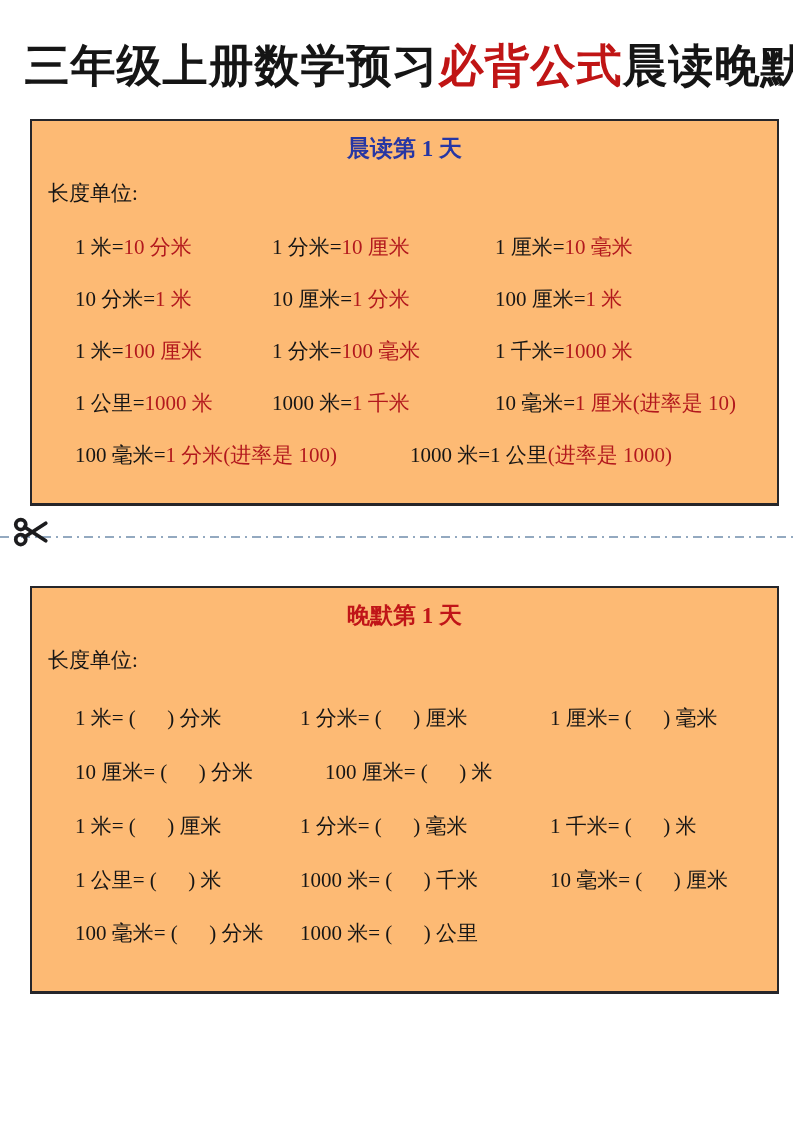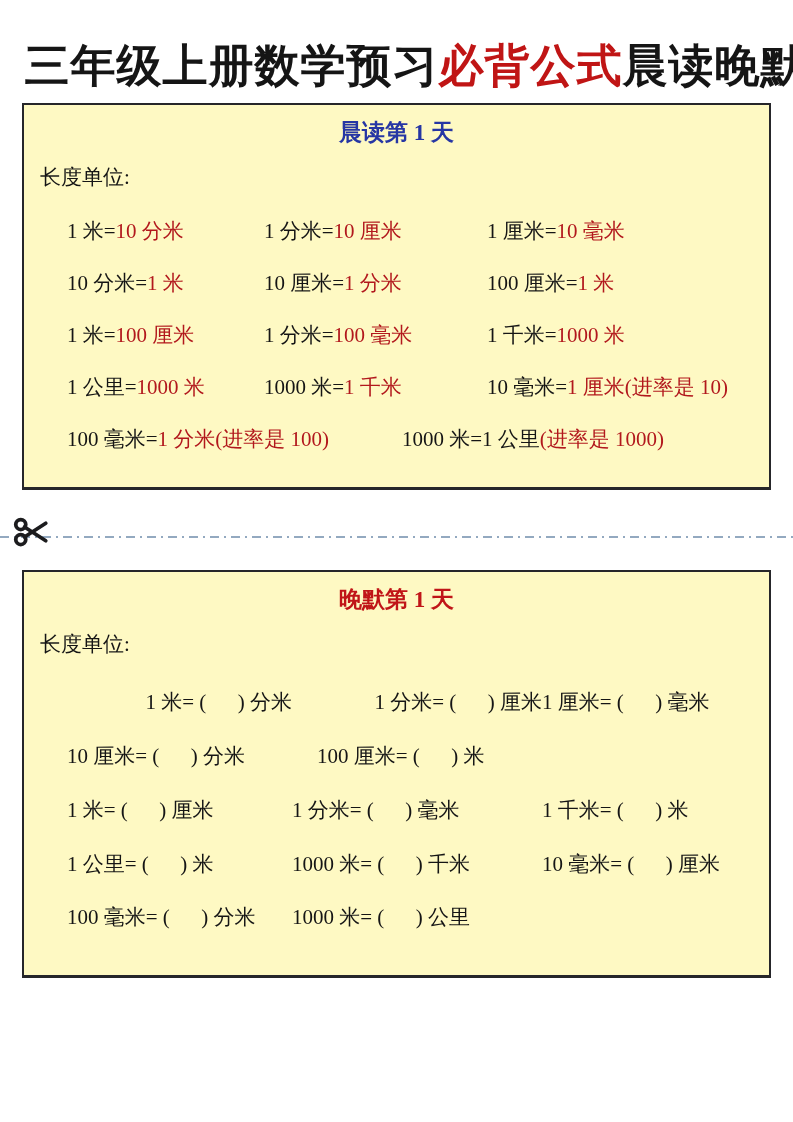--- a/index.html
+++ b/index.html
@@ -22,24 +22,25 @@
     letter-spacing: 1px;
     white-space: nowrap;
     margin-left: 19px;
   }
   .page-title .t-black { color: #151515; }
   .page-title .t-red   { color: #c01515; }
 
   
   .box {
     position: absolute;
-    left: 22px; width: 749px;
-    background: #fef9c3;
+    left: 30px; width: 749px;
+    background: #fdba74;
     border: 2px solid #26262a;
     border-bottom-width: 3px;
+    margin-top: 16px;
   }
   .box-morning { top: 103px; height: 387px; }
   .box-evening { top: 570px; height: 408px; }
 
   .box-title {
     position: absolute;
     top: 12px; left: 0; width: 100%;
     text-align: center;
     font-size: 23px;
     font-weight: 700;
@@ -64,21 +65,21 @@
     line-height: 28px;
     white-space: pre;
   }
   
   .box-morning .row-1 { top: 112px; }
   .box-morning .row-2 { top: 164px; }
   .box-morning .row-3 { top: 216px; align-items: center; }
   .box-morning .row-4 { top: 268px; }
   .box-morning .row-5 { top: 320px; }
   
-  .box-evening .row-1 { top: 116px; text-align: right; }
+  .box-evening .row-1 { top: 116px; }
   .box-evening .row-2 { top: 170px; }
   .box-evening .row-3 { top: 224px; }
   .box-evening .row-4 { top: 278px; align-items: center; }
   .box-evening .row-5 { top: 331px; }
 
   .cell { display: inline-block; white-space: pre; }
   .mc1 { width: 197px; }
   .mc2 { width: 223px; }
   .mw1 { width: 335px; }
   .ec1 { width: 225px; }

